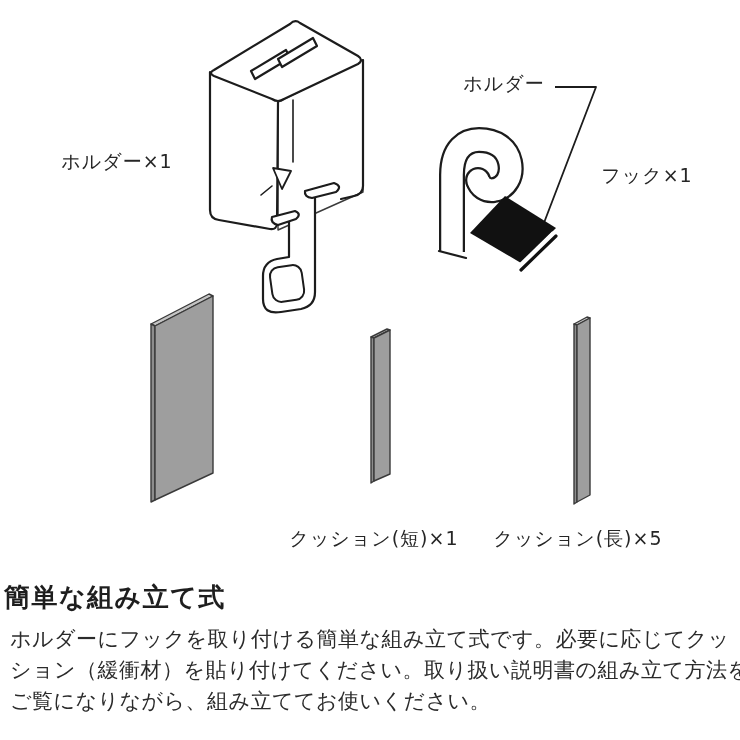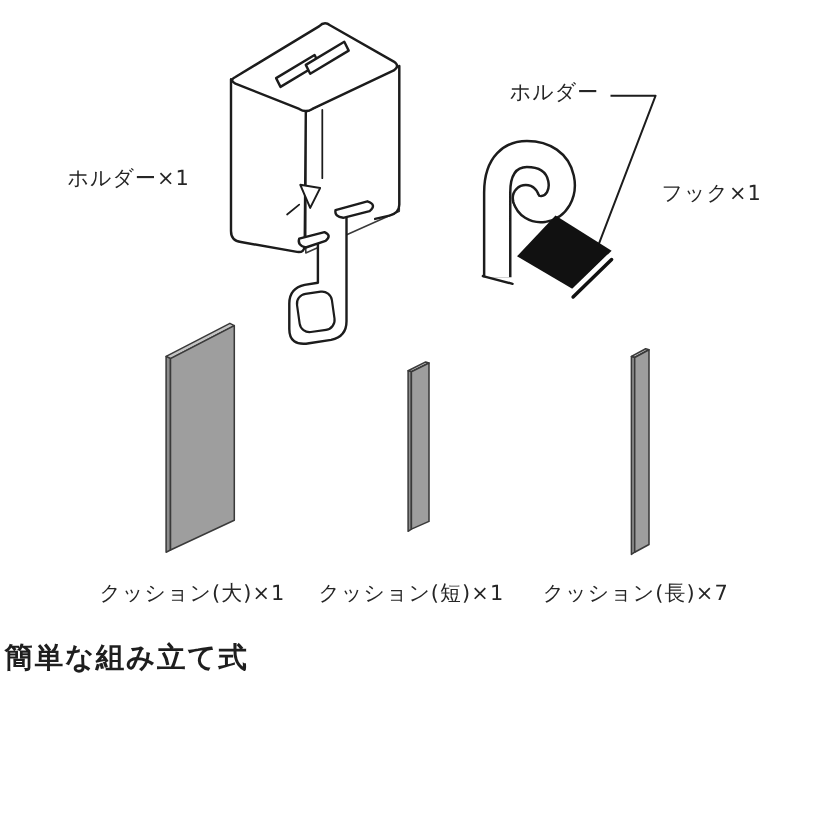--- a/index.html
+++ b/index.html
@@ -88,19 +88,23 @@
     <g>
       <polygon class="cushion-line" points="574,324 587,317 590,318 577,325" fill="#c4c4c4"></polygon>
       <polygon class="cushion-line" points="574,324 577,325 577,502 574,504" fill="#8d8d8d"></polygon>
       <polygon class="cushion-line" points="577,325 590,318 590,495 577,502" fill="#9e9e9e"></polygon>
     </g>
   </svg>
 
   <div class="part-label" style="left:117px;top:162px;">ホルダー×1</div>
   <div class="part-label" style="left:504px;top:84px;">ホルダー</div>
   <div class="part-label" style="left:647px;top:176px;">フック×1</div>
-  <div class="part-label" style="left:175px;top:539px;">クッション(大)×1</div>
   <div class="part-label" style="left:374px;top:539px;text-align:right;">クッション(短)×1</div>
-  <div class="part-label" style="left:578px;top:539px;">クッション(長)×7</div>
+  <div class="part-label" style="left:578px;top:539px;">クッション(長)×5</div>
 
   <div class="heading">簡単な組み立て式</div>
+  <div class="desc">
+    <div class="desc-line">ホルダーにフックを取り付ける簡単な組み立て式です。必要に応じてクッ</div>
+    <div class="desc-line">ション（緩衝材）を貼り付けてください。取り扱い説明書の組み立て方法を</div>
+    <div class="desc-line">ご覧になりながら、組み立ててお使いください。</div>
+  </div>
 
 </div>
 
 </body></html>

